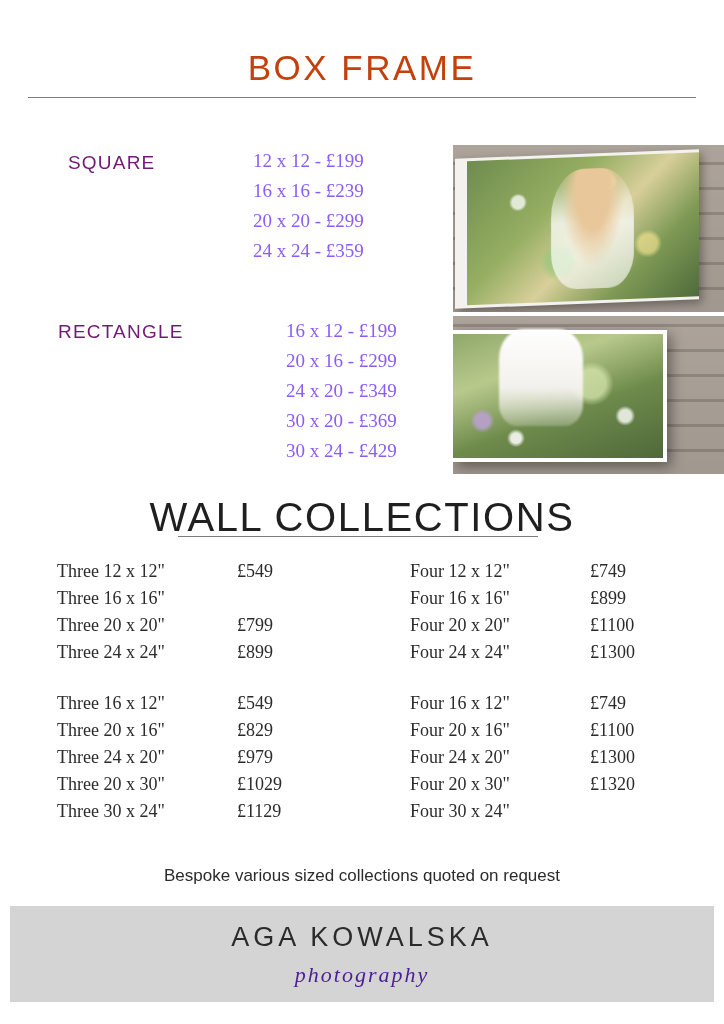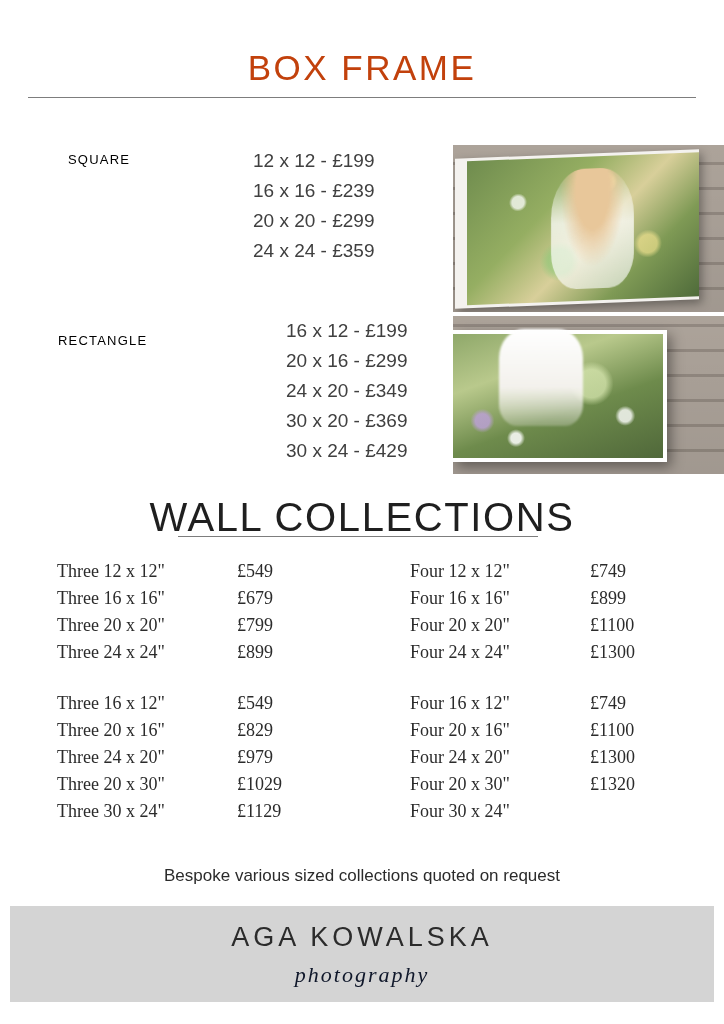--- a/index.html
+++ b/index.html
@@ -43,33 +43,33 @@
     left: 28px;
     top: 97px;
     width: 668px;
     height: 1px;
     background: #7d7d7d;
   }
 
   
   .cat-label {
     position: absolute;
-    font-size: 13px;
+    font-size: 19px;
     letter-spacing: 1.2px;
-    color: #000000;
+    color: #701a75;
     font-family: "Liberation Sans", sans-serif;
   }
   #square-label { left: 68px; top: 152px; }
-  #rect-label   { left: 58px; top: 321px; margin-top: 12px; }
+  #rect-label   { left: 58px; top: 321px; }
 
   .price-list {
     position: absolute;
-    font-family: Liberation Sans, sans-serif;
+    font-family: Liberation Serif, serif;
     font-size: 19px;
-    color: #404040;
+    color: #8b5cf6;
     line-height: 30px;
     white-space: nowrap;
   }
   #square-list { left: 253px; top: 146px; }
   #rect-list   { left: 250px; top: 316px; margin-left: 36px; }
 
   .price-line { display: block; }
 
   
   .photo {
@@ -235,21 +235,21 @@
     font-family: "Liberation Sans", sans-serif;
   }
   .brand-sub {
     position: absolute;
     left: 0;
     top: 56px;
     width: 704px;
     text-align: center;
     font-size: 22px;
     letter-spacing: 2px;
-    color: #0f172a;
+    color: #4c1d95;
     font-family: "Liberation Serif", serif;
     font-style: italic;
   }
 </style>
 </head>
 <body>
 
 <div class="page">
 
   <div class="title-box">
@@ -291,21 +291,20 @@
   <div class="section-title">WALL COLLECTIONS</div>
   <div class="rule2"></div>
 
   <div class="coll-grid" id="coll-a">
     <div class="coll-row">
       <span class="coll-name">Three 12 x 12"</span>
       <span class="coll-price">£549</span>
     </div>
     <div class="coll-row">
       <span class="coll-name">Three 16 x 16"</span>
-      <span class="coll-price">£679</span>
     </div>
     <div class="coll-row">
       <span class="coll-name">Three 20 x 20"</span>
       <span class="coll-price">£799</span>
     </div>
     <div class="coll-row">
       <span class="coll-name">Three 24 x 24"</span>
       <span class="coll-price">£899</span>
     </div>
   </div>

